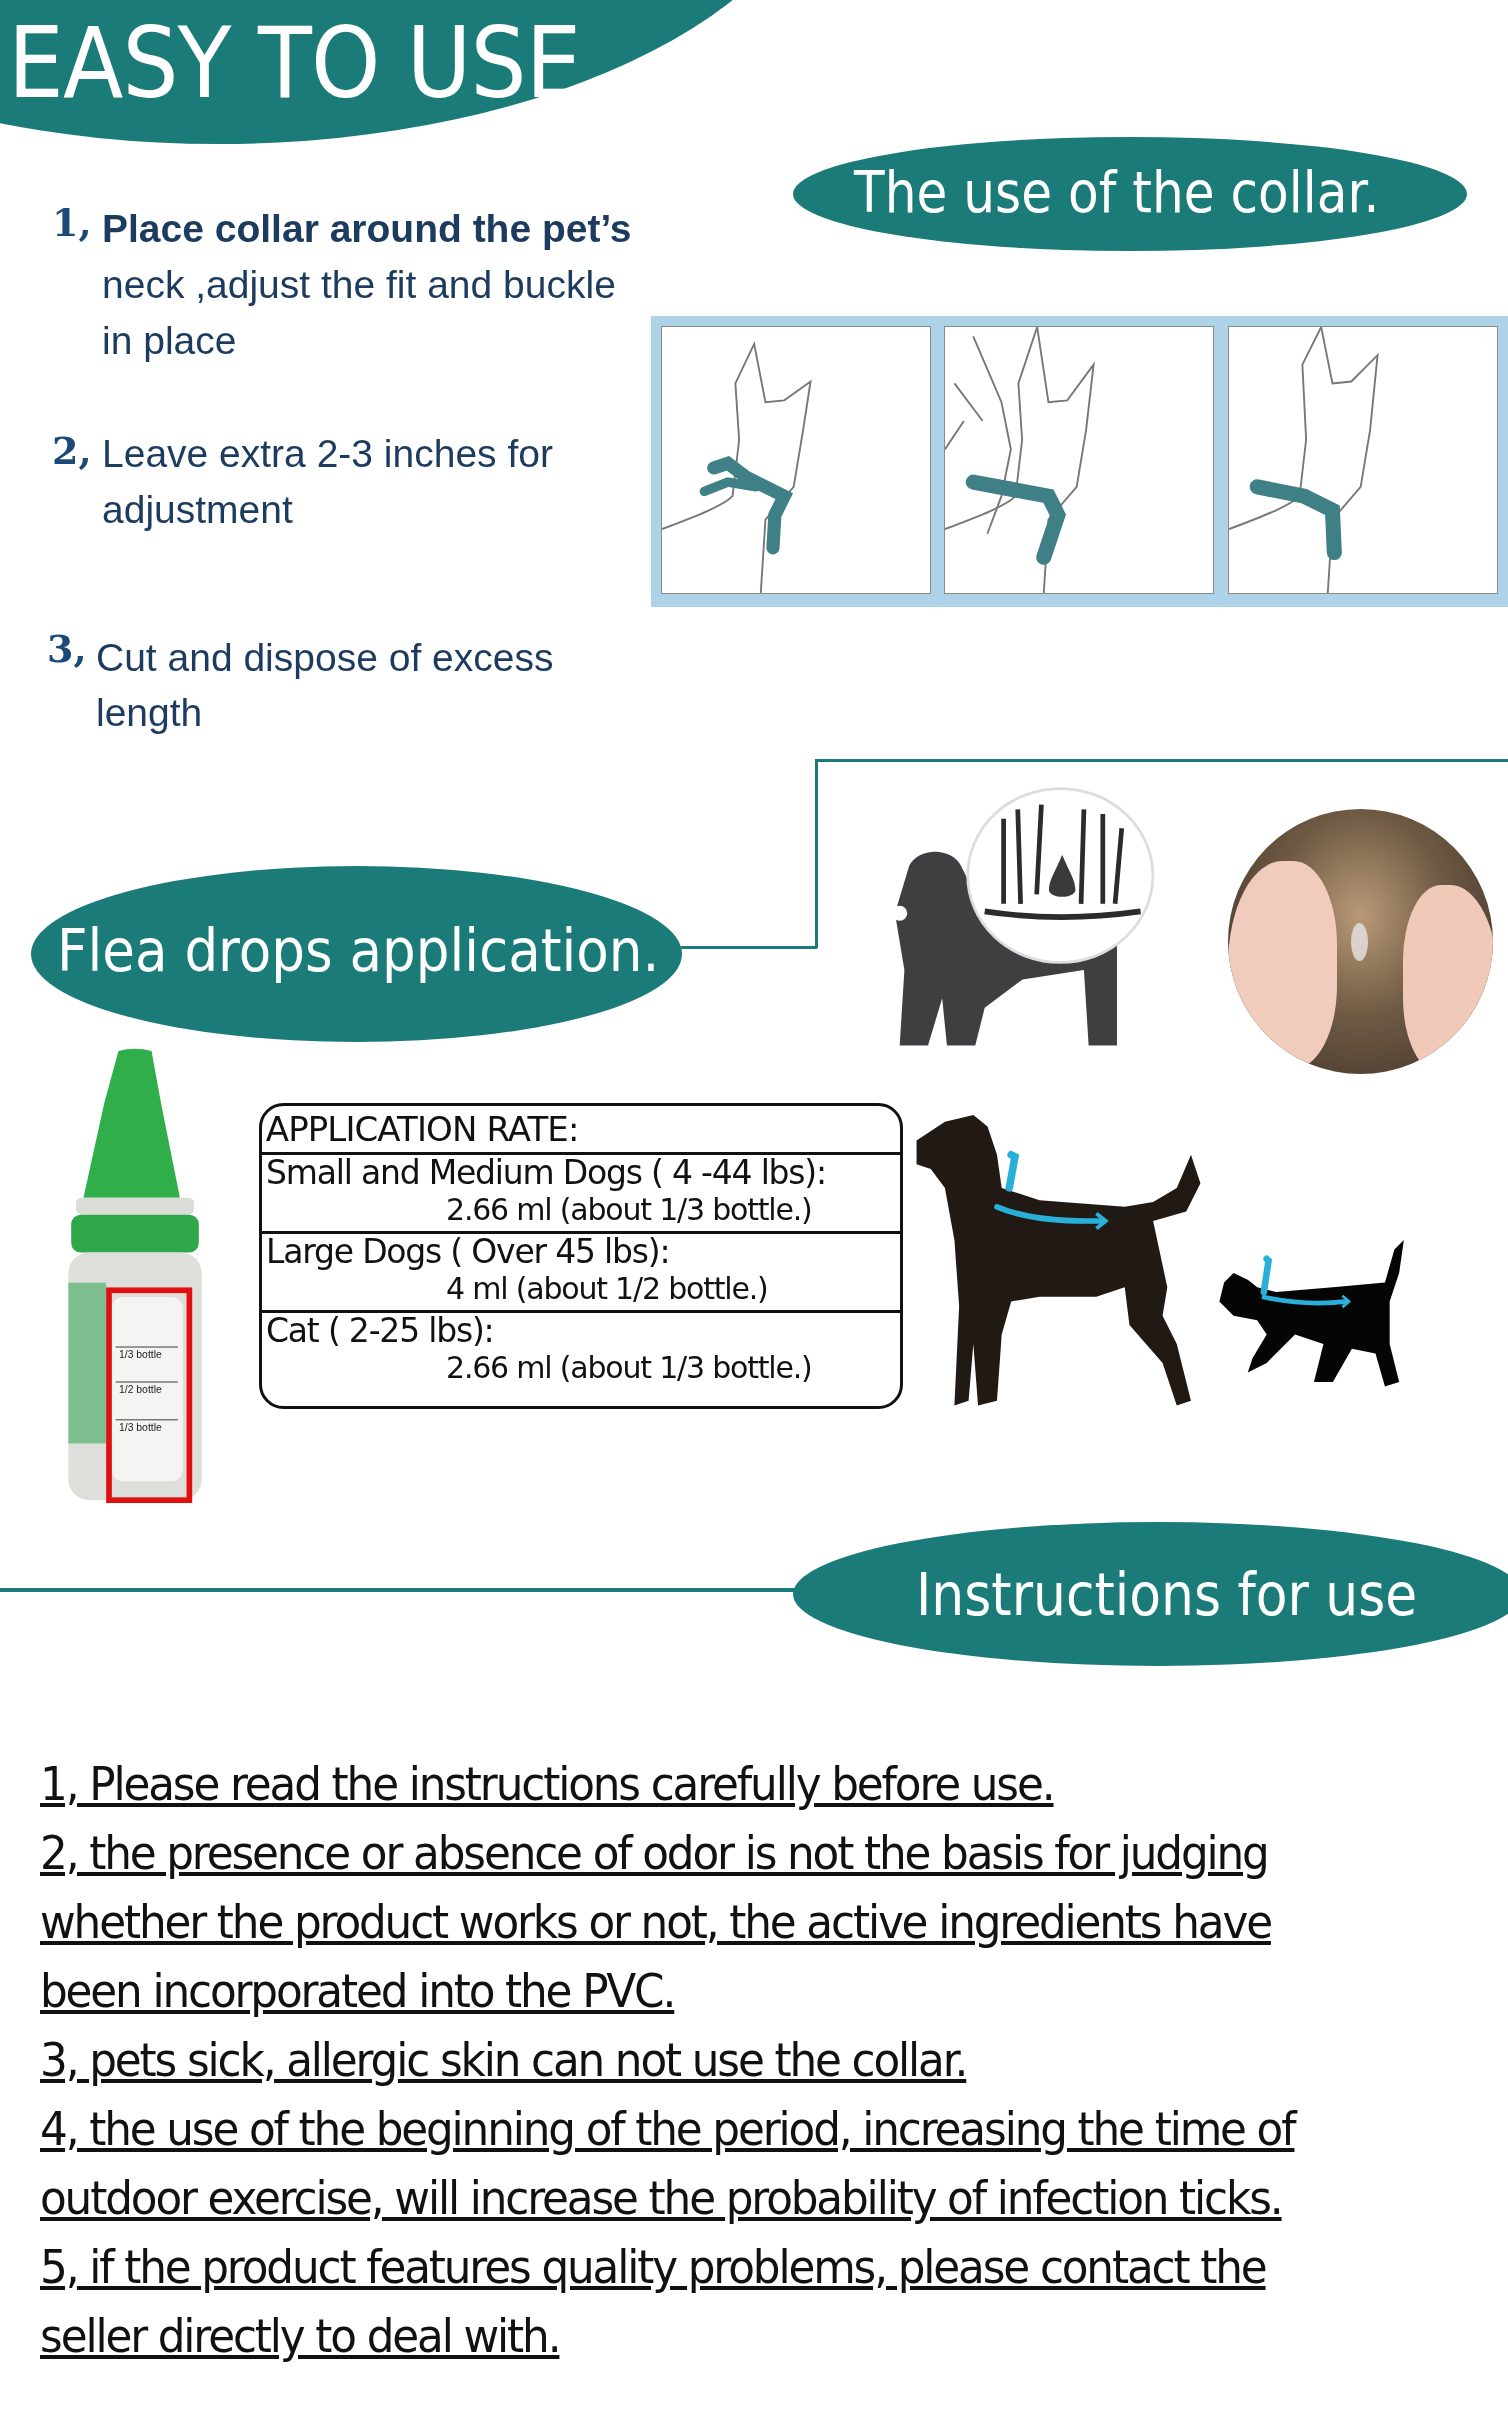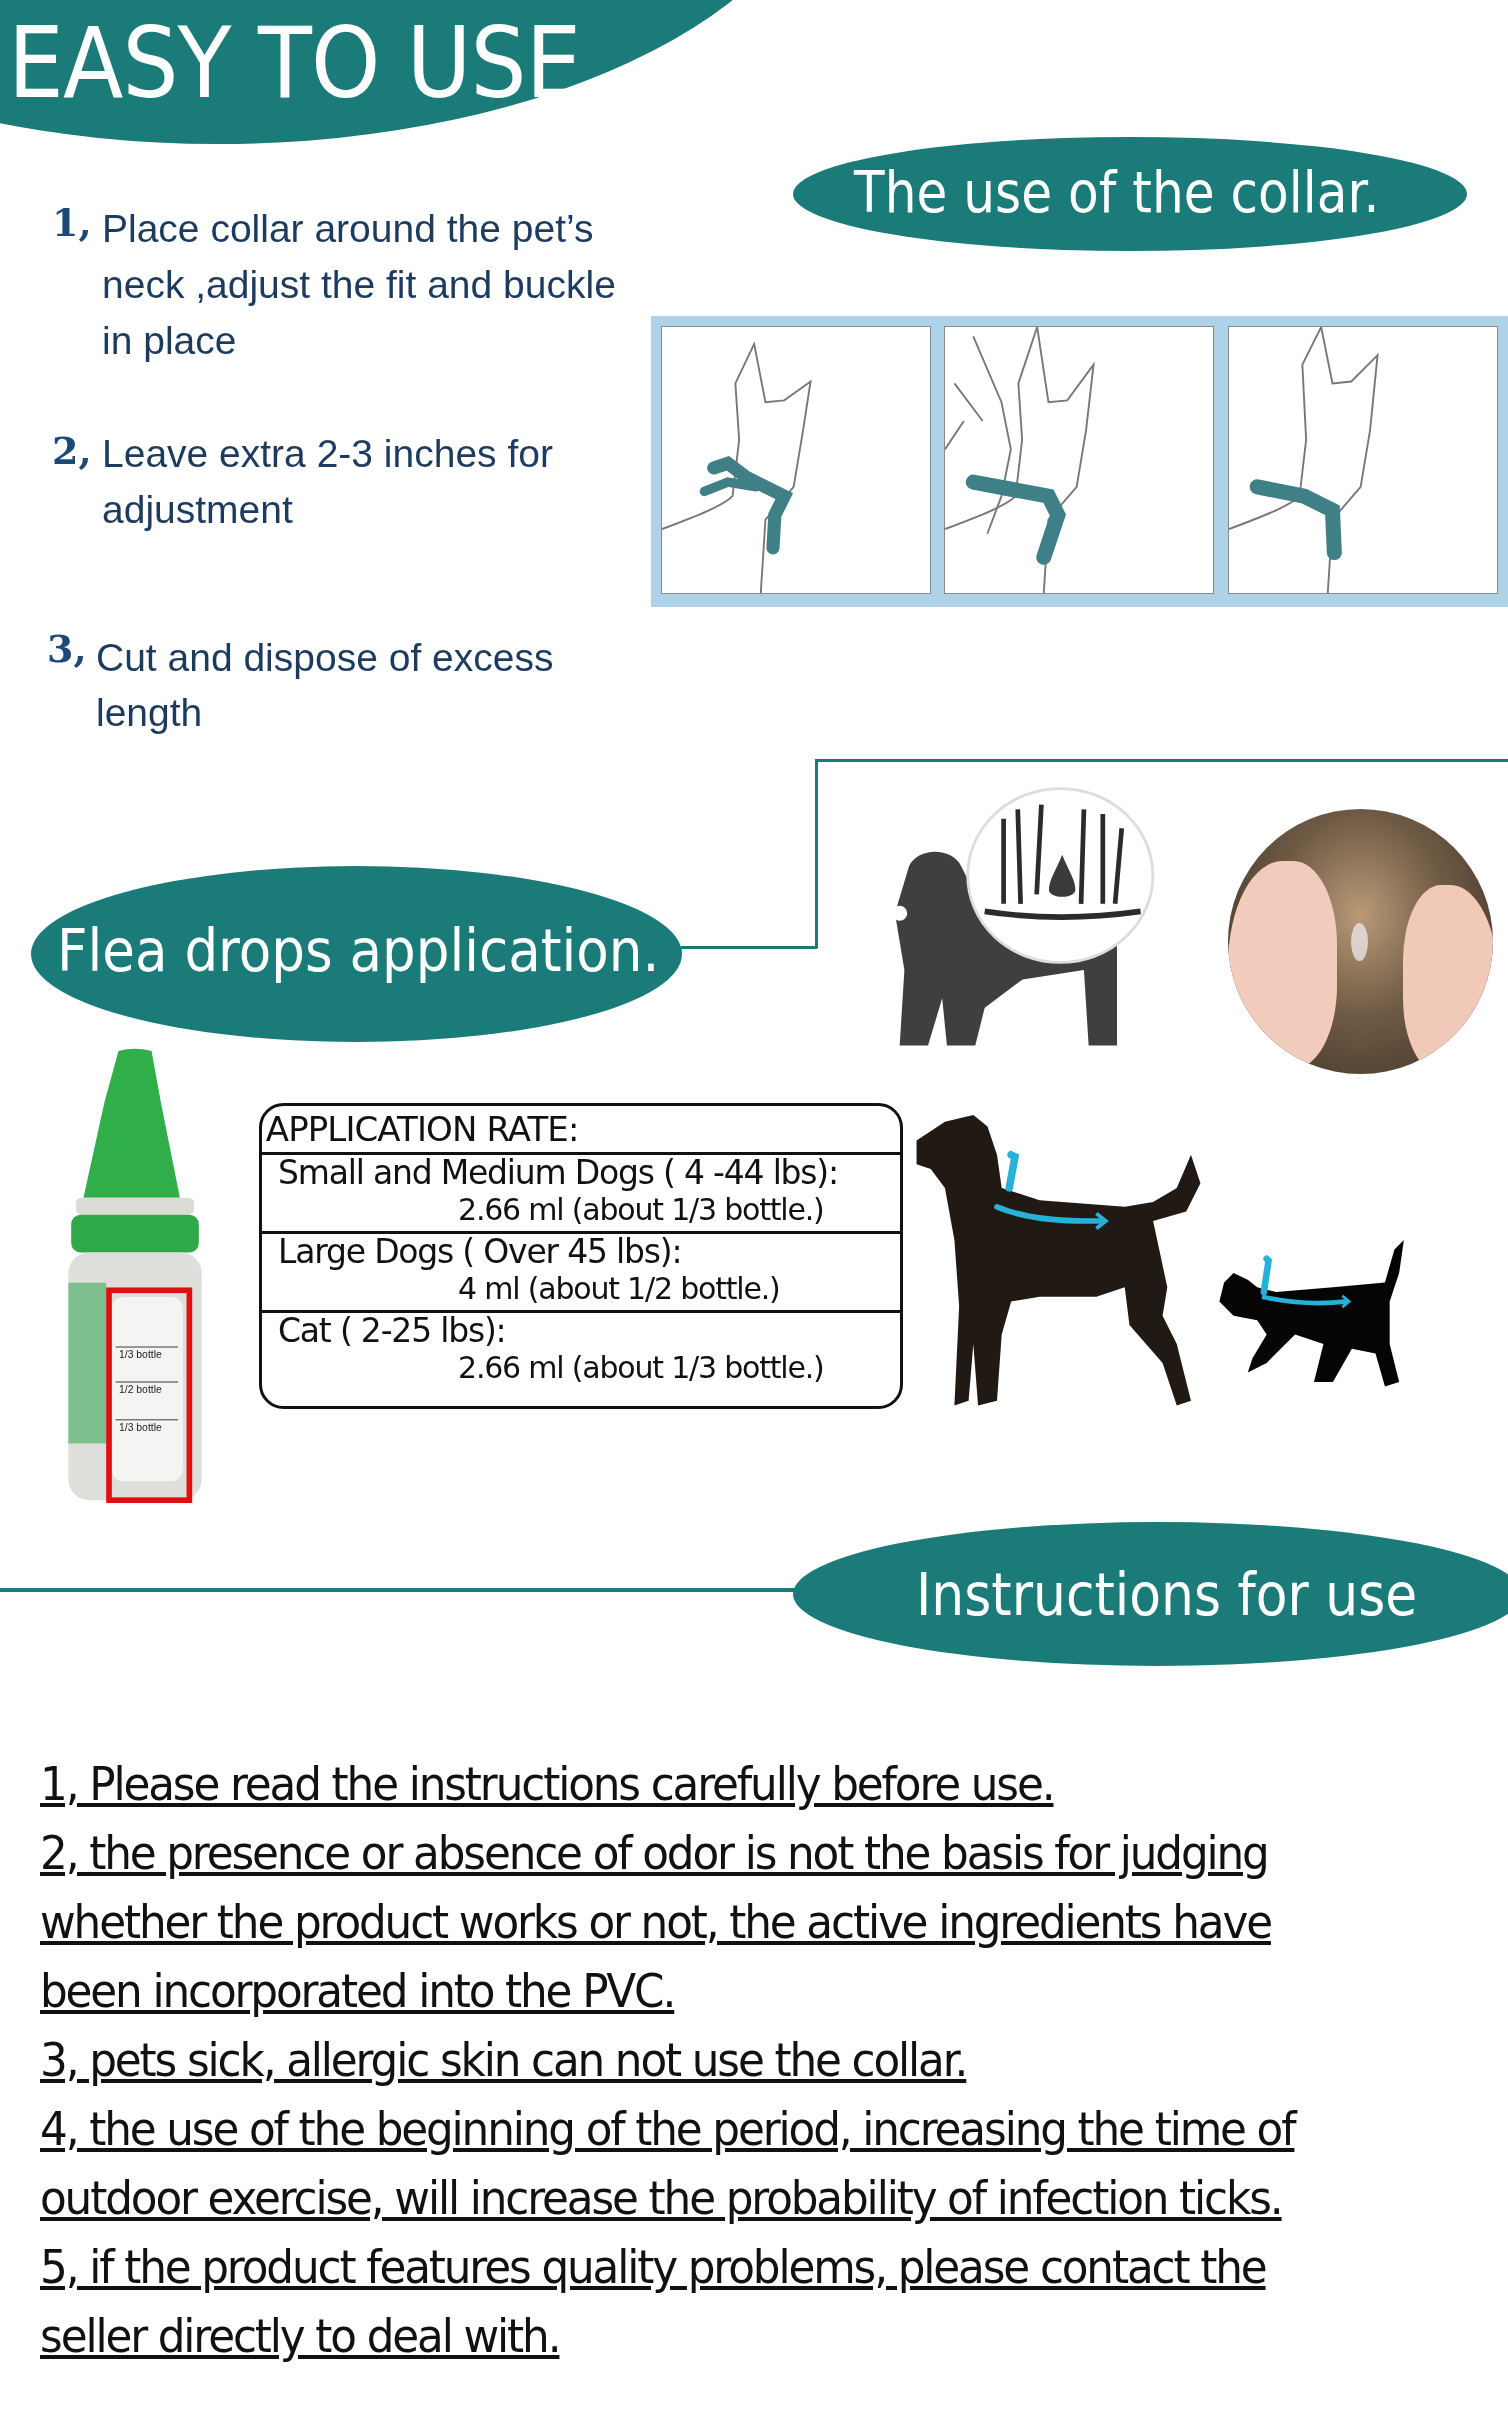--- a/index.html
+++ b/index.html
@@ -15,42 +15,42 @@
   .step-num { position:absolute; font-family:"DejaVu Serif", serif; font-weight:bold; color:#1c4a78; font-size:38px; }
   .step-text { position:absolute; white-space:nowrap; }
   #panels { left:651px; top:316px; width:857px; height:291px; background:#aed2e8; }
   .panel { position:absolute; top:10.4px; width:270px; height:268px; background:#fff; border:1.9px solid #8a8a8a; box-sizing:border-box; overflow:hidden; }
   .panel svg { width:100%; height:100%; }
   #flea-ellipse { left:31px; top:866px; width:651px; height:176px; }
   #flea-title { left:57px; top:916px; font-size:59px; transform:scaleX(0.9); transform-origin:left top; }
   .connector { position:absolute; background:#1b7b78; }
   #rate-table { left:259px; top:1103px; width:644px; height:306px; border:3.8px solid #111; border-radius:24.6px; box-sizing:border-box; font-family:"DejaVu Sans", sans-serif; color:#111; overflow:hidden; }
   .rate-head { height:46px; border-bottom:3.8px solid #111; font-size:34px; line-height:47px; padding-left:3.8px; letter-spacing:-0.9px; transform-origin:left; }
-  .rate-row { border-bottom:3.8px solid #111; padding-left:16px; height:79px; box-sizing:border-box; }
+  .rate-row { border-bottom:3.8px solid #111; padding-left:4px; height:79px; box-sizing:border-box; }
   .rate-row:last-child { border-bottom:none; }
   .rate-label { font-size:33px; line-height:36px; white-space:nowrap; letter-spacing:-1.2px; }
   .rate-value { font-size:30px; line-height:38px; white-space:nowrap; padding-left:180px; letter-spacing:-1.2px; }
   #instr-line { left:0; top:1588px; width:814px; height:3.8px; background:#1b7b78; }
   #instr-ellipse { left:793px; top:1522px; width:729px; height:144px; }
   #instr-title { left:916px; top:1560px; font-size:59px; transform:scaleX(0.88); transform-origin:left top; }
   #instructions { left:40px; top:1749px; width:1457px; font-family:"DejaVu Sans", sans-serif; font-size:47px; line-height:69px; color:#111; letter-spacing:-2.3px;text-decoration:underline; }
   #instructions div { white-space:nowrap; transform:scaleX(0.93); transform-origin:left; }
 </style>
 </head>
 <body>
 
 <div class="teal-ellipse" id="hero-ellipse"></div>
 <div class="ellipse-label" id="hero-title">EASY TO USE</div>
 
 <div class="teal-ellipse" id="collar-ellipse"></div>
 <div class="ellipse-label" id="collar-title">The use of the collar.</div>
 
 <div class="step" style="left:52px;top:195px;">
   <span class="step-num" style="left:0;top:0;">1,</span>
-  <span class="step-text" style="left:50px;top:5.7px;">Place collar around the pet’s</span>
+  <span class="step-text" style="left:50px;top:5.7px;font-weight:bold;">Place collar around the pet’s</span>
   <span class="step-text" style="left:50px;top:62px;">neck ,adjust the fit and buckle</span>
   <span class="step-text" style="left:50px;top:118px;">in place</span>
 </div>
 <div class="step" style="left:52px;top:423px;">
   <span class="step-num" style="left:0;top:0;">2,</span>
   <span class="step-text" style="left:50px;top:2.8px;">Leave extra 2-3 inches for</span>
   <span class="step-text" style="left:50px;top:59px;">adjustment</span>
 </div>
 <div class="step" style="left:47px;top:621px;">
   <span class="step-num" style="left:0;top:0;">3,</span>

